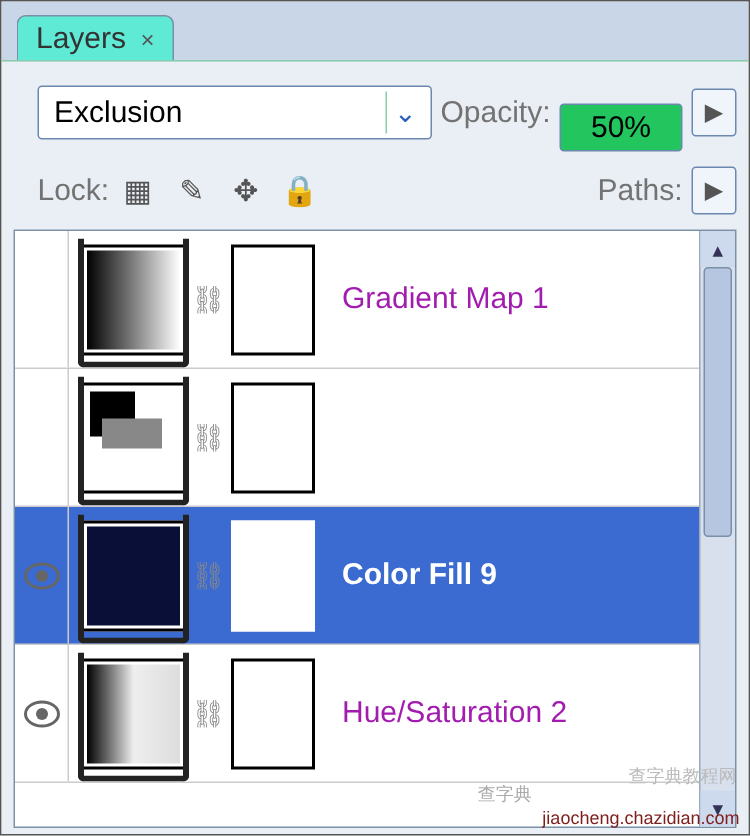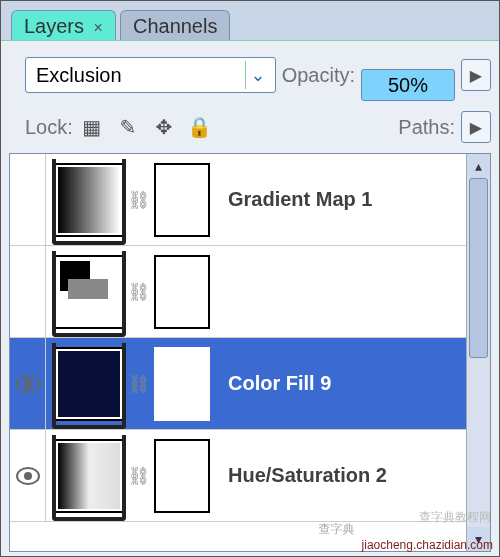--- a/index.html
+++ b/index.html
@@ -11,40 +11,40 @@
   .watermark-zazidian { position:absolute; right: 8px; bottom: 30px; font-size:12px; color:#bbb; }
   .tabstrip { display:flex; align-items:flex-end; height:40px; background:#c8d6e8; padding-left:10px; border-bottom:1px solid #8ca; position:relative; }
   .tab { padding: 4px 12px 2px 12px; font-size: 20px; color:#333; border:1px solid #7a8fa8; border-bottom:none; background:#aebfd4; border-radius: 6px 6px 0 0; margin-right:4px; }
   .tab.active { background:#5eead4; }
   .tab .close { font-size:16px; margin-left:4px; color:#555;}
   .panel { background:#eaeef5; padding: 8px 8px 4px 8px; height: calc(100% - 40px); display:flex; flex-direction:column;}
   .row { display:flex; align-items:center; gap:6px; margin-bottom:10px;padding-left:16px;}
   .blend-select { flex:1; height:36px; border:1px solid #6a88b0; background:#fff; display:flex; align-items:center; justify-content:space-between; padding:0 4px 0 10px; font-size:20px; border-radius:3px;}
   .blend-select .arrow { width:26px; height:28px; display:flex; align-items:center; justify-content:center; color:#2a5fbd; font-size:18px; border-left:1px solid #8ca;}
   .label { font-size:20px; color:#737373;}
-  .num-box { width:94px; height:32px; border:1px solid #6a88b0; background:#7dd3fc; display:flex; align-items:center; justify-content:center; font-size:20px; border-radius:3px;margin-top:20px;}
+  .num-box { width:82px; height:32px; border:1px solid #6a88b0; background:#22c55e; display:flex; align-items:center; justify-content:center; font-size:20px; border-radius:3px;margin-top:20px;}
   .play { width:30px; height:32px; border:1px solid #6a88b0; background:#f0f4fb; display:flex; align-items:center; justify-content:center; font-size:16px; border-radius:3px; color:#555;}
   .lock-icons { display:flex; gap:10px; align-items:center;}
   .icon-sq { width:26px; height:26px; display:flex; align-items:center; justify-content:center; font-size:20px; color:#555;}
   .layers-list { flex:1; border:1px solid #7a8fa8; background:#fff; display:flex; overflow:hidden;}
   .layers-scroll { flex:1; overflow-y:auto; }
   .scrollbar-fake { width:24px; background:#d8e0ee; border-left:1px solid #9ab; position:relative;}
   .scroll-thumb { position:absolute; top:0; left:2px; right:2px; height:180px; background:#b7c6e0; border:1px solid #7a8fa8; border-radius:3px;}
   .scroll-up, .scroll-down { position:absolute; left:0; right:0; height:24px; display:flex; align-items:center; justify-content:center; font-size:14px; color:#335; background:#cdd9ec;}
   .scroll-up{ top:0;} .scroll-down{ bottom:0;}
   .layer-row { display:flex; align-items:center; height:92px; border-bottom:1px solid #ccc;}
   .vis-col { width:36px; height:100%; border-right:1px solid #ccc; display:flex; align-items:center; justify-content:center;}
   .eye { width:24px; height:18px; border-radius:50%; border:2px solid #666; position:relative;}
   .eye::after{ content:""; width:8px; height:8px; background:#666; border-radius:50%; position:absolute; top:3px; left:6px;}
   .thumbs { display:flex; align-items:center; gap:6px; padding:0 8px;}
   .thumb { width:70px; height:74px; border:2px solid #000; background:#fff; position:relative;}
   .thumb-inner { position:absolute; inset:2px; }
   .link-icon { width:18px; display:flex; flex-direction:column; align-items:center; color:#888; font-size:18px;}
   .mask { width:56px; height:74px; border:2px solid #000; background:#fff;}
-  .layer-name { font-size:20px; margin-left:10px; color:#404040;font-weight:bold;}
+  .layer-name { font-size:20px; margin-left:10px; color:#a21caf;}
   .layer-row.selected { background:#3b6bd0; }
   .layer-row.selected .layer-name { color:#fff; font-weight:bold;}
   .layer-row.selected .mask { border-color:#fff;}
   .grad-map { background: linear-gradient(to right, #000, #fff);}
   .bright-con { background:#fff;}
   .bright-con::before { content:""; position:absolute; left:2px; top:2px; width:30px; height:30px; background:#000;}
   .bright-con::after { content:""; position:absolute; left:10px; top:20px; width:40px; height:20px; background:#888;}
   .color-fill { background:#0a0f38;}
   .hue-sat { background: linear-gradient(to right, #000, #eee 50%, #ddd);}
   .adj-frame { position:absolute; inset:-6px -4px -10px -4px; border:4px solid #222; border-top:none; border-radius:0 0 4px 4px; pointer-events:none;}
@@ -54,23 +54,20 @@
 
 <div class="watermark-top">
   <span>思缘设计 脚本之家</span>
   <span class="wm2">www.jb51.net</span>
 </div>
 
 <div class="tabstrip">
   <div class="tab active">
     <span>Layers</span>
     <span class="close">×</span>
-  </div>
-  <div class="tab">
-    <span>Channels</span>
   </div>
 </div>
 
 <div class="panel">
 
   <div class="row">
     <div class="blend-select">
       <span>Exclusion</span>
       <span class="arrow">⌄</span>
     </div>

